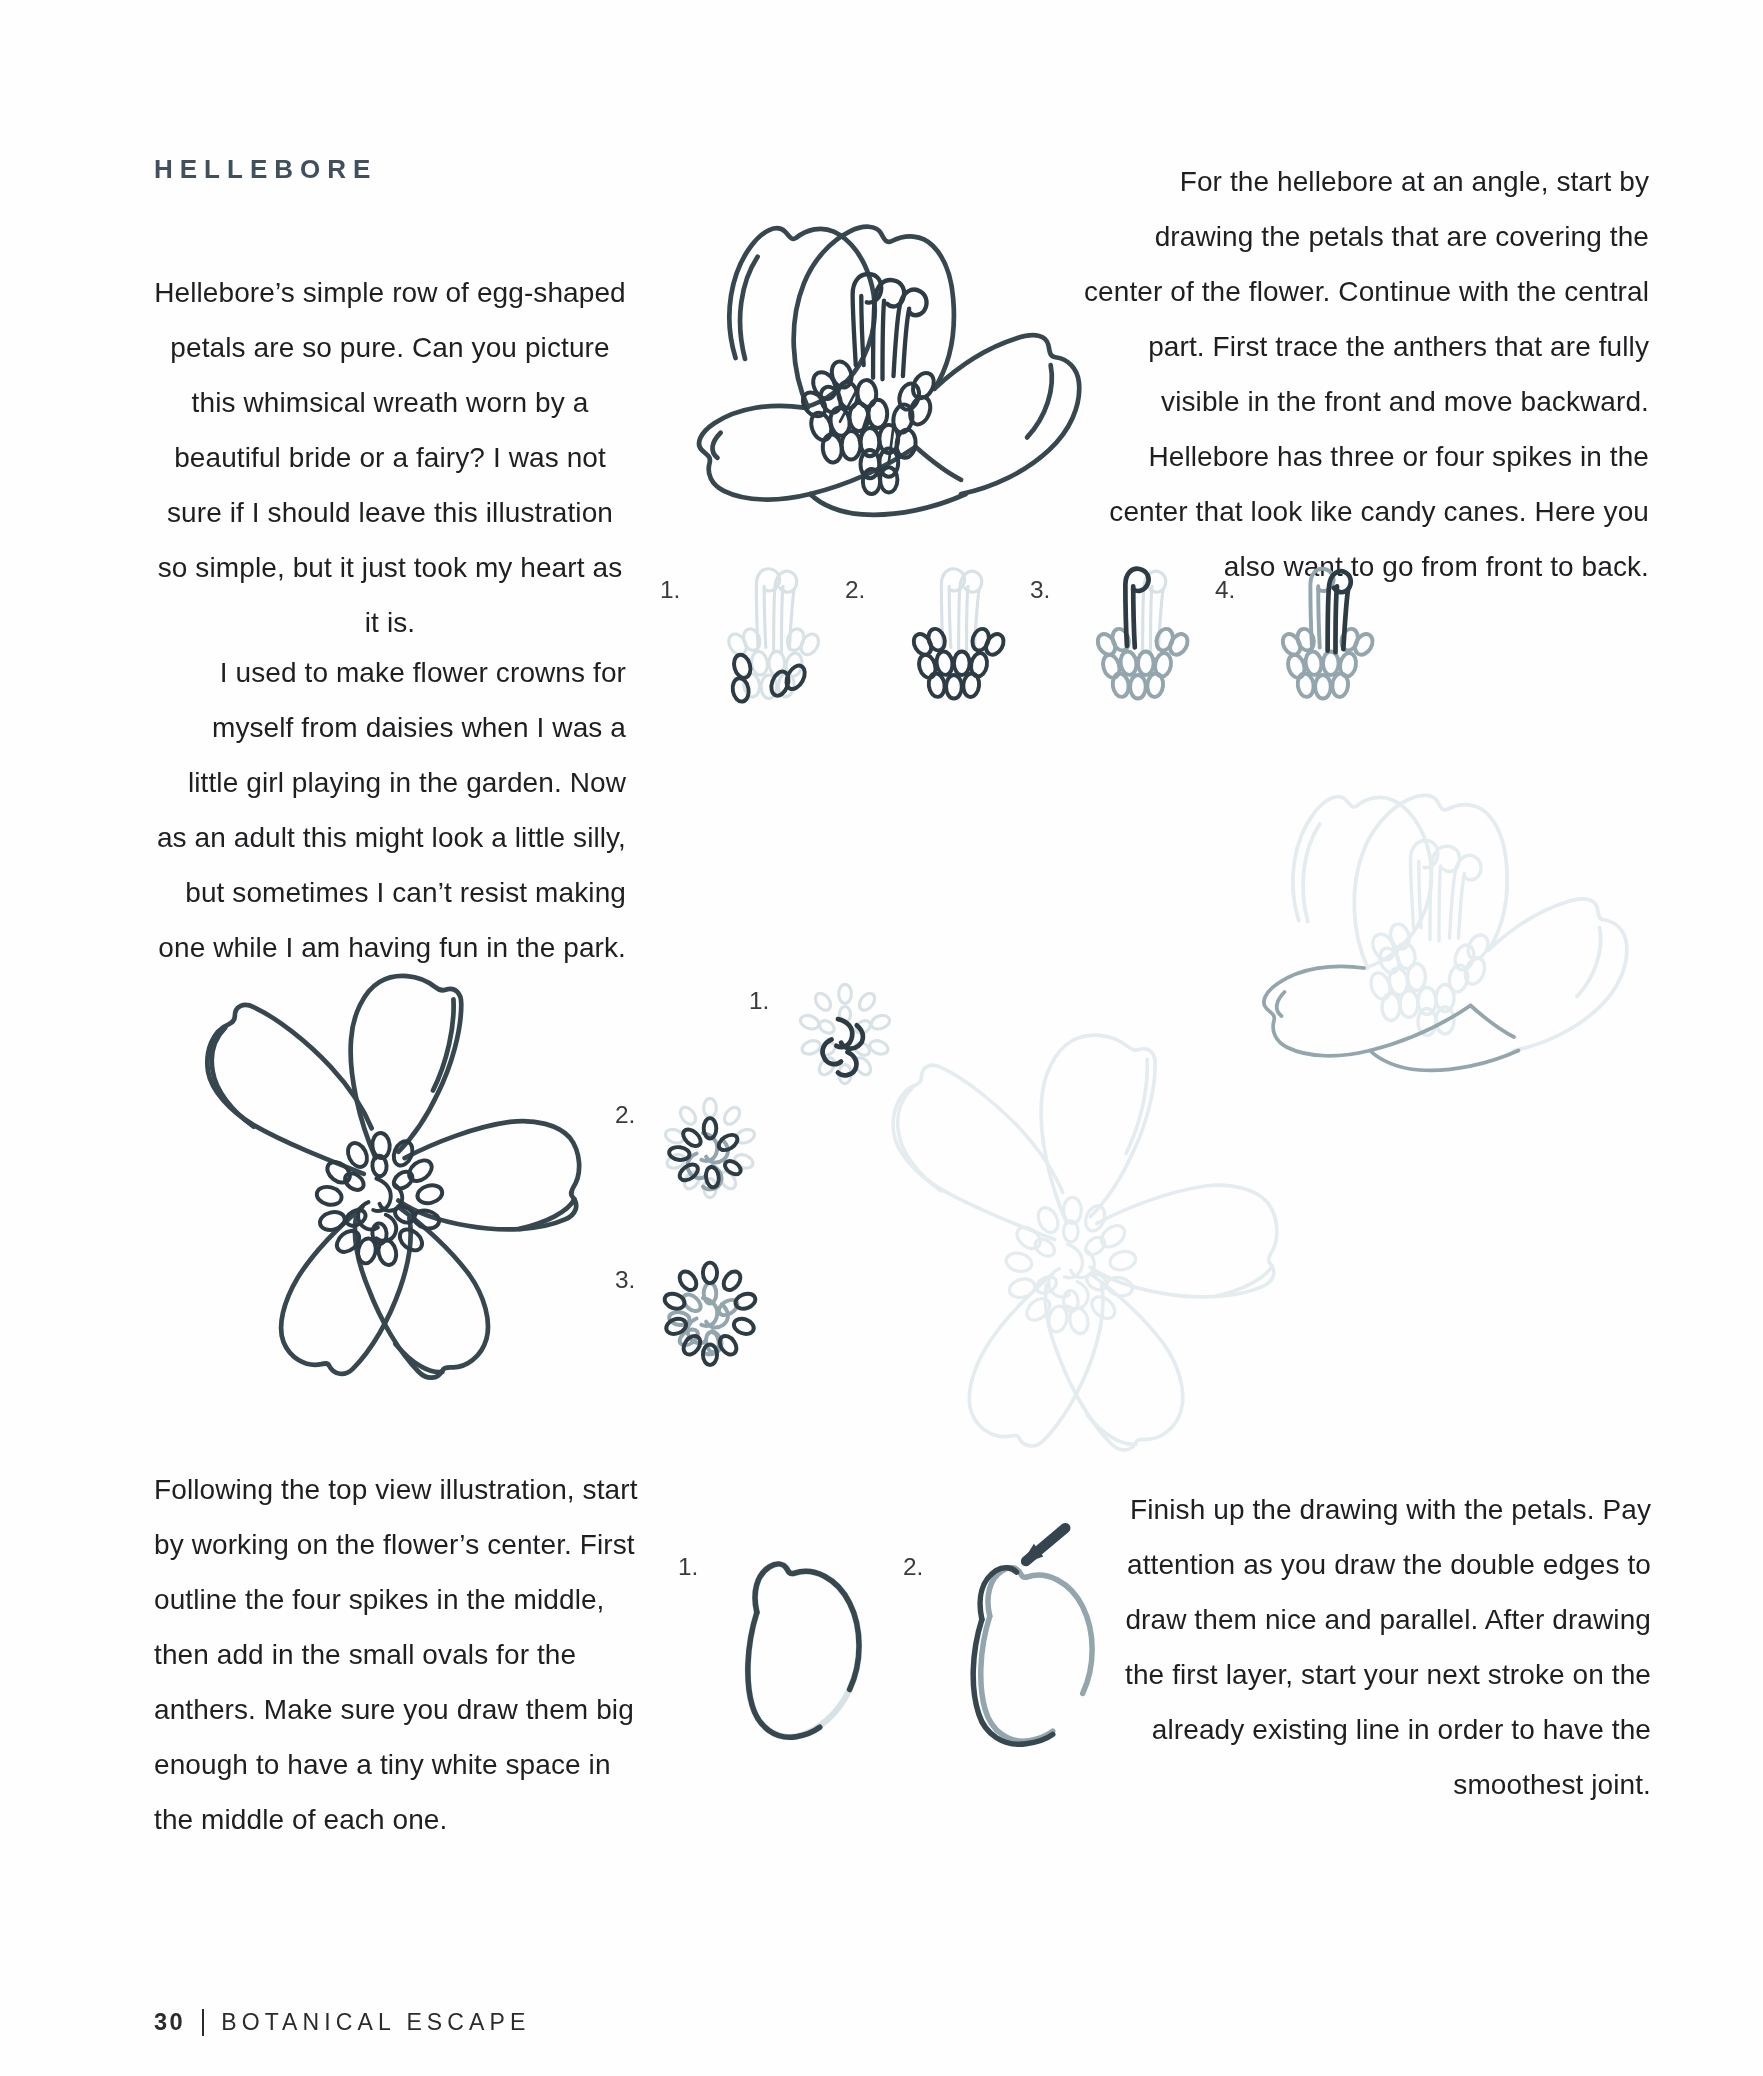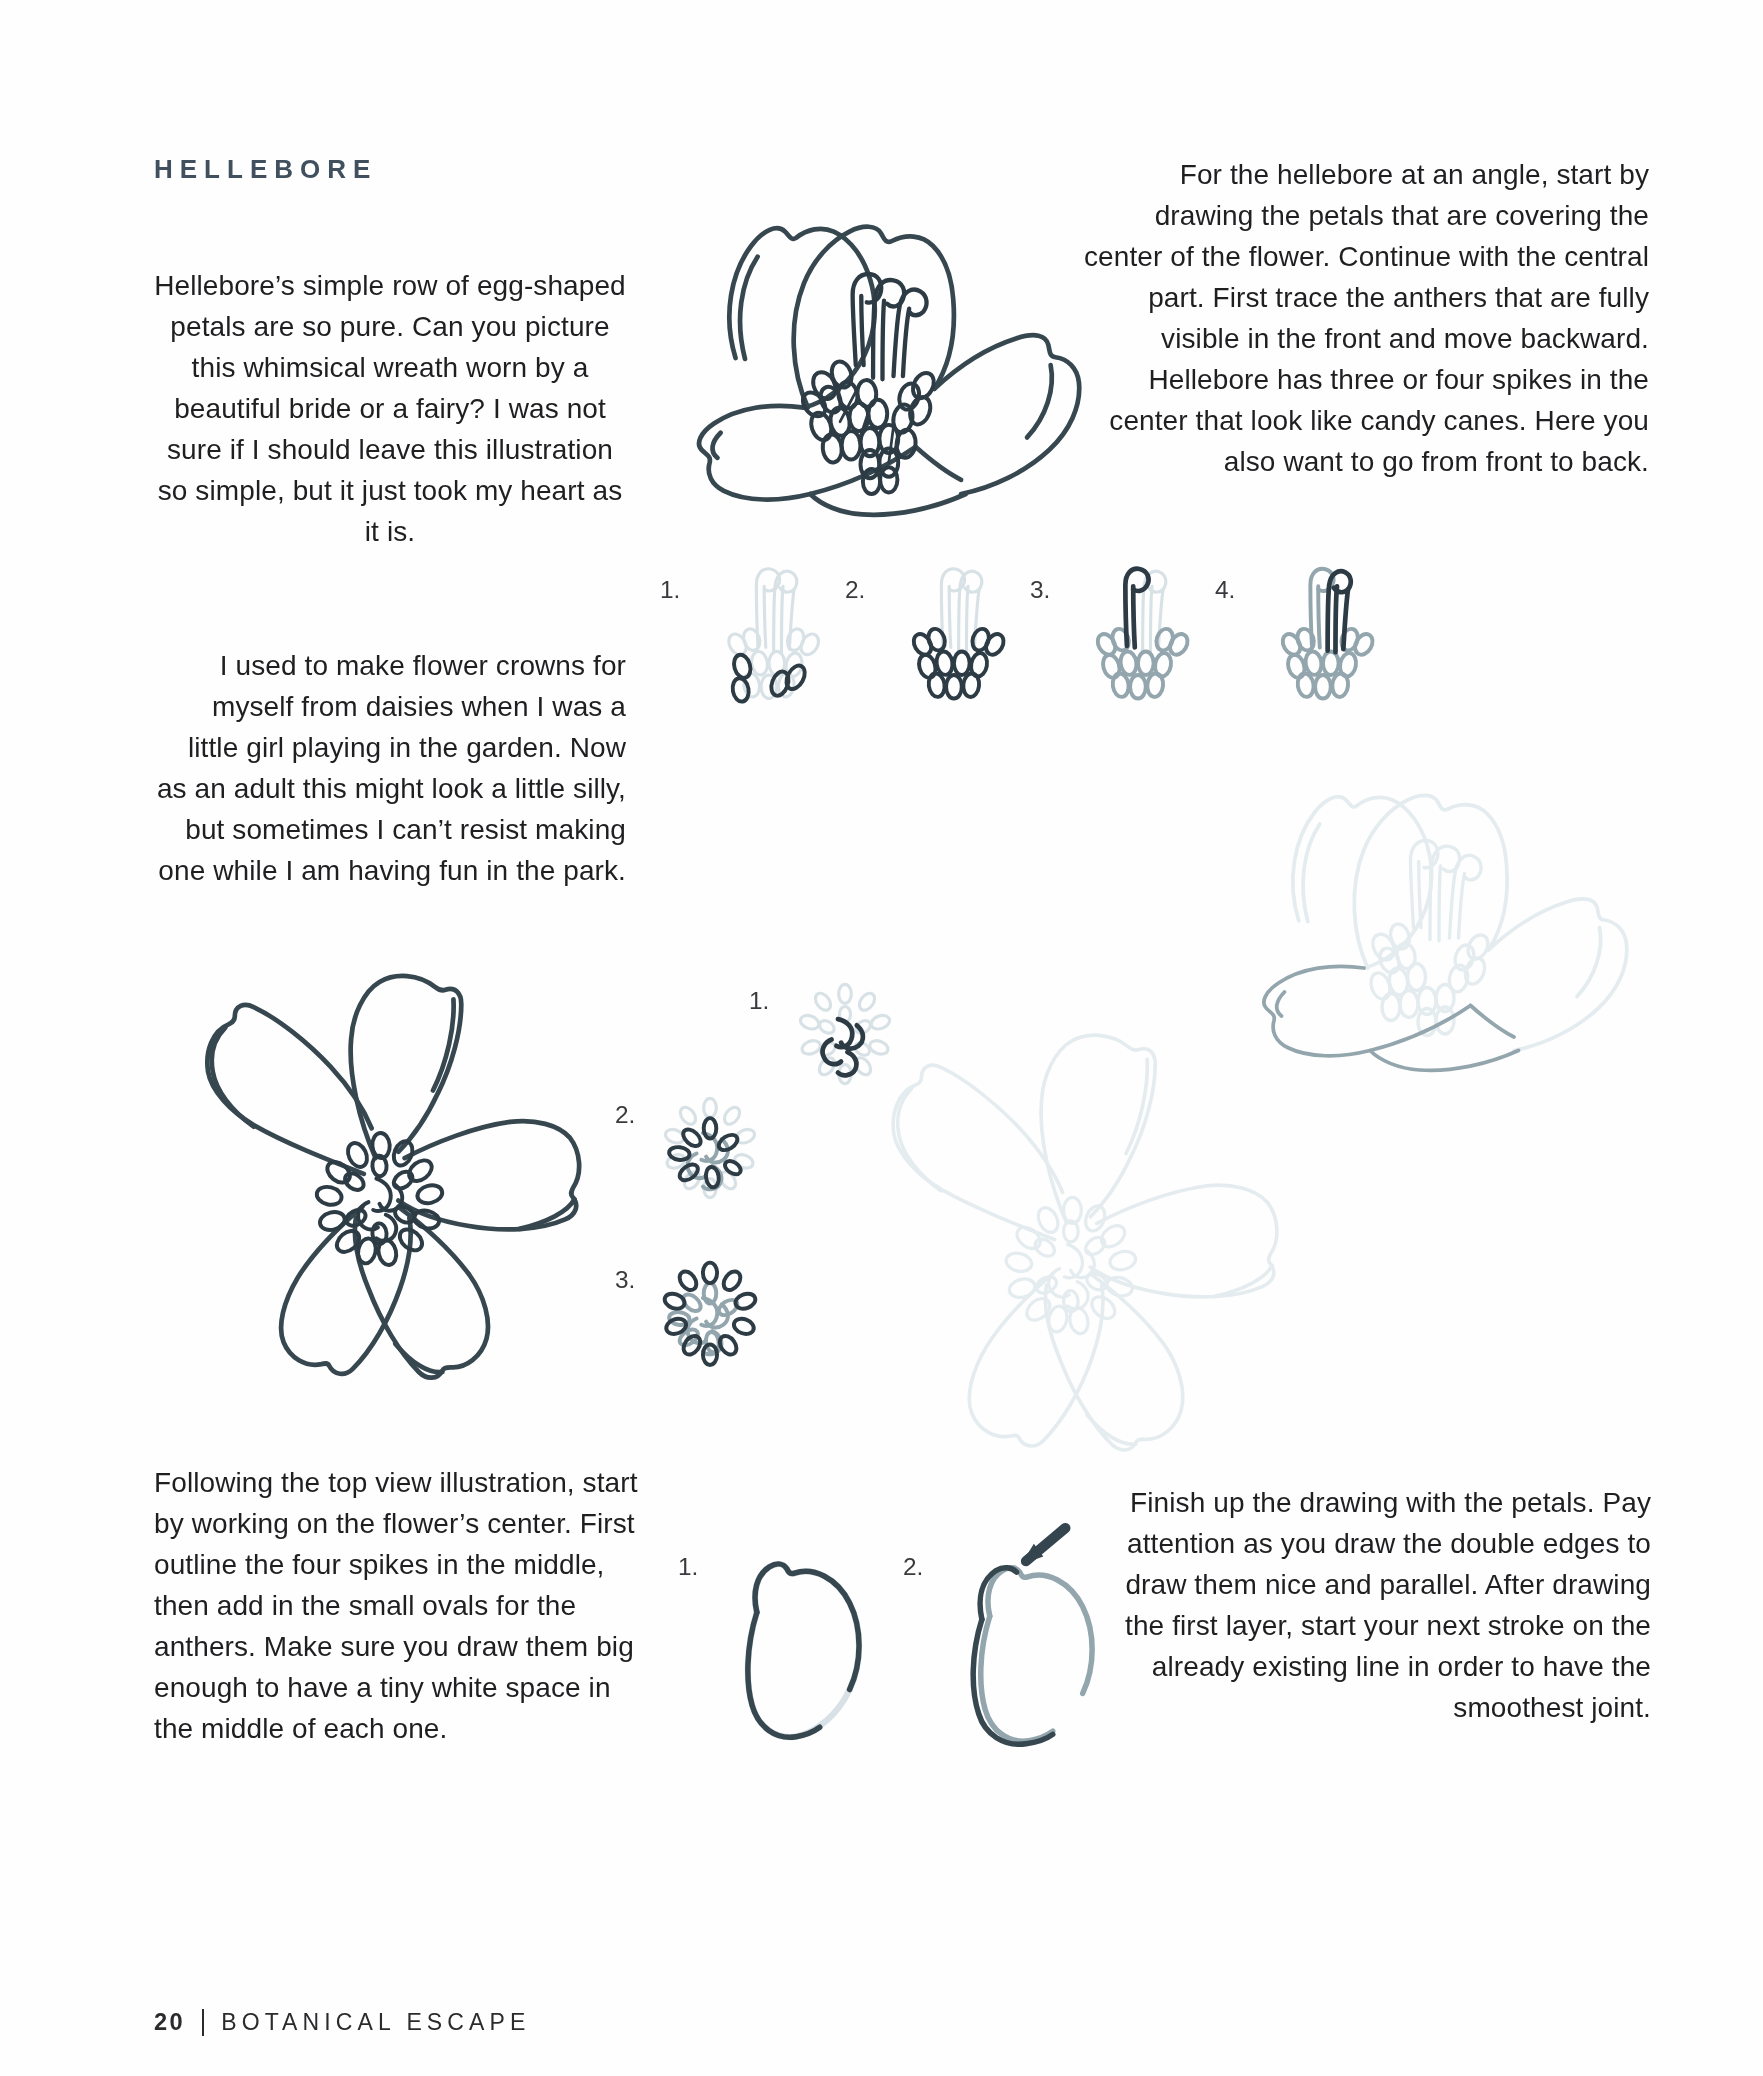--- a/index.html
+++ b/index.html
@@ -27,21 +27,21 @@
     font-weight: bold;
     letter-spacing: 7px;
     color: #41505e;
     font-family: "Liberation Sans", sans-serif;
   }
 
   .body-text {
     position: absolute;
     color: #1f1f22;
     font-size: 28px;
-    line-height: 41px;
+    line-height: 55px;
     font-weight: 300;
     font-family: "Liberation Sans", sans-serif;
     letter-spacing: 0.1px;
   }
   .body-text p {
     margin: 0 0 36px 0;
   }
   .body-text p:last-child { margin-bottom: 0; }
 
   #para-left-top   { left: 154px; top: 265px;  width: 472px; text-align: center; }
@@ -610,19 +610,19 @@
       </g>
 
       <g>
         <path d="M168,14 L118,56" stroke="#35454f" stroke-width="13" stroke-linecap="round" fill="none"></path>
         <path d="M112,60 L140,50 L128,34 Z" fill="#35454f"></path>
       </g>
     </svg>
   </div>
 
   <div class="footer">
-    <span class="footer-page">20</span>
+    <span class="footer-page">30</span>
     <span class="footer-rule"></span>
     <span class="footer-book">BOTANICAL ESCAPE</span>
   </div>
 
 </div>
 
 
 </body></html>

